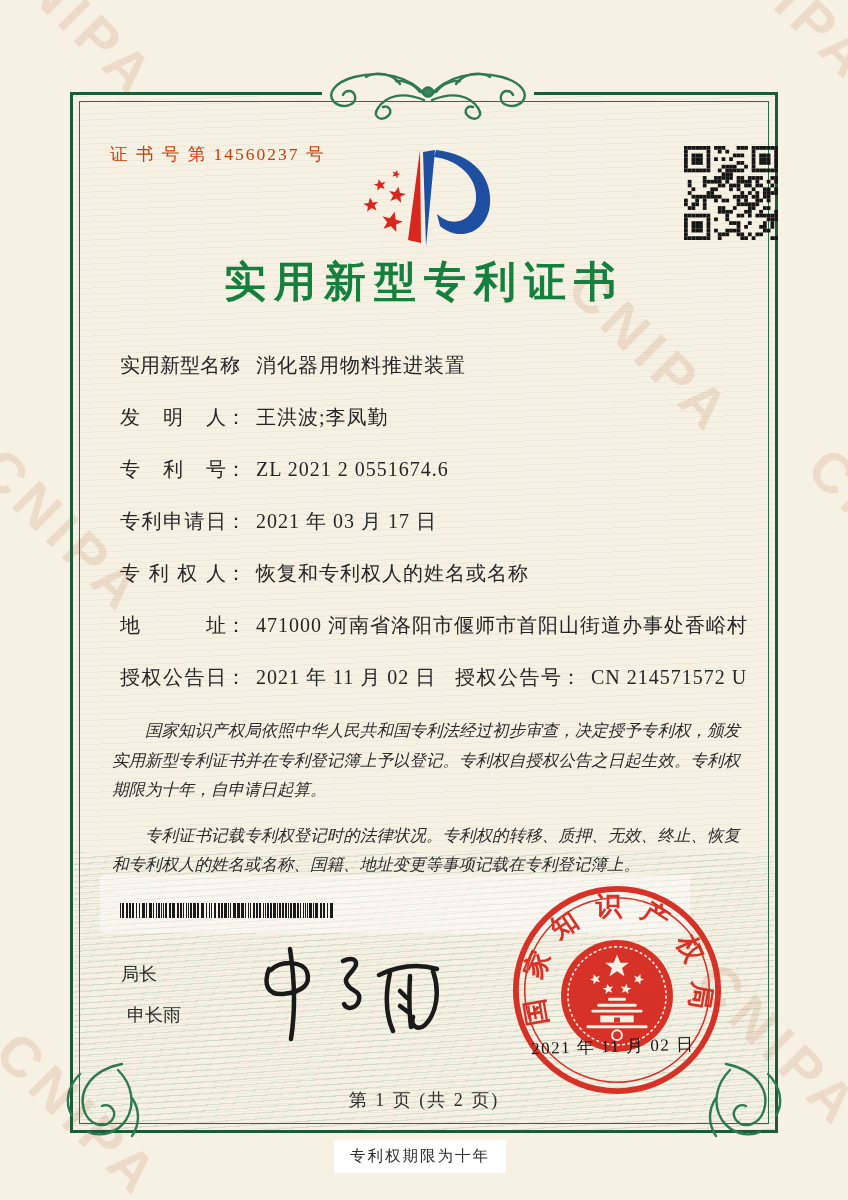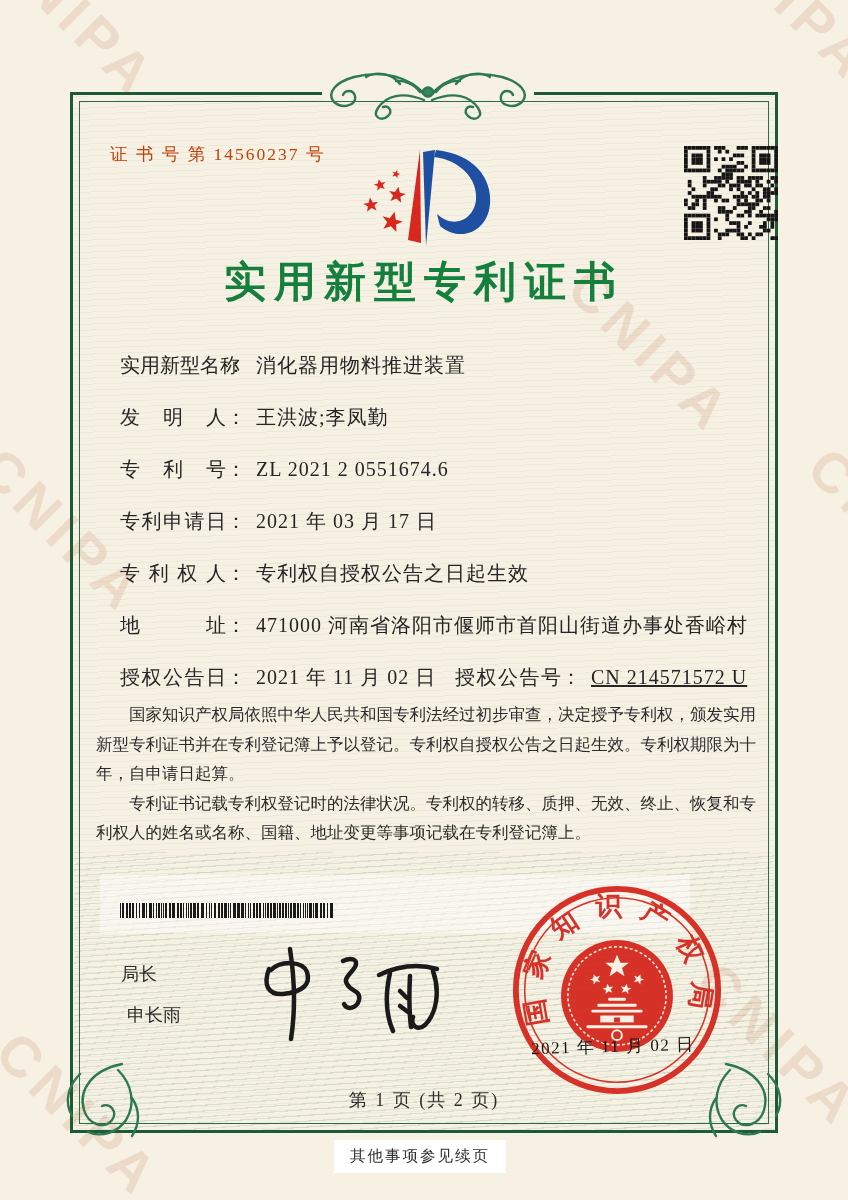--- a/index.html
+++ b/index.html
@@ -27,25 +27,25 @@
   
   .cert-no{position:absolute;left:110px;top:142px;font-size:17.5px;letter-spacing:2px;color:#c2410c;}
   .title{position:absolute;left:0;top:254px;width:848px;text-align:center;
     font-size:42px;font-weight:bold;letter-spacing:8px;color:#15803d;}
   
   .fields{position:absolute;left:120px;top:352px;font-size:20px;color:#252525;}
   .f-row{height:52px;white-space:nowrap;position:relative;}
   .f-label{display:inline-block;width:106px;text-align:justify;text-align-last:justify;}
   .f-colon{display:inline-block;margin-right:10px;}
   .f-value{letter-spacing:1px;}
-  .f-second{position:absolute;left:335px;top:0;text-decoration:underline;}
+  .f-second{position:absolute;left:335px;top:0;}
   
   .body-text{position:absolute;left:96px;top:700px;width:660px;font-size:16.5px;
     line-height:29.5px;color:#2b2b2b;text-align:justify;}
-  .body-text p{margin:0;text-indent:2em;}
+  .body-text p{margin:16px;text-indent:2em;font-style:italic;}
   
   .officer{position:absolute;left:121px;top:962px;font-size:18px;color:#2a2a2a;}
   .officer .name{margin-top:17px;margin-left:6px;}
   .signature{position:absolute;left:253px;top:945px;}
   .barcode{position:absolute;left:120px;top:903px;}
   .seal{position:absolute;left:509px;top:882px;opacity:0.95;}
   .seal-date{position:absolute;left:531px;top:1035px;font-size:17px;letter-spacing:1.5px;
     color:#151515;transform:rotate(-1.5deg);white-space:nowrap;}
   .page-num{position:absolute;left:0;top:1088px;width:848px;text-align:center;
     font-size:18px;letter-spacing:2px;color:#2e2e2e;}
@@ -437,21 +437,21 @@
     <div class="f-row">
       <span class="f-label">发明人</span><span class="f-colon">：</span><span class="f-value">王洪波;李凤勤</span>
     </div>
     <div class="f-row">
       <span class="f-label">专利号</span><span class="f-colon">：</span><span class="f-value">ZL 2021 2 0551674.6</span>
     </div>
     <div class="f-row">
       <span class="f-label">专利申请日</span><span class="f-colon">：</span><span class="f-value">2021 年 03 月 17 日</span>
     </div>
     <div class="f-row">
-      <span class="f-label">专利权人</span><span class="f-colon">：</span><span class="f-value">专利权自授权公告之日起生效</span>
+      <span class="f-label">专利权人</span><span class="f-colon">：</span><span class="f-value">恢复和专利权人的姓名或名称</span>
     </div>
     <div class="f-row">
       <span class="f-label">地址</span><span class="f-colon">：</span><span class="f-value">471000 河南省洛阳市偃师市首阳山街道办事处香峪村</span>
     </div>
     <div class="f-row">
       <span class="f-label">授权公告日</span><span class="f-colon">：</span><span class="f-value">2021 年 11 月 02 日</span>
       <span class="f-second">
         <span class="f-label">授权公告号</span><span class="f-colon">：</span><span class="f-value">CN 214571572 U</span>
       </span>
     </div>
@@ -587,15 +587,15 @@
         <rect x="-17" y="20" width="34" height="7"></rect>
         <rect x="-3" y="22" width="6" height="5" fill="#d5281e"></rect>
         <rect x="-31" y="30" width="62" height="3" rx="1"></rect>
         <circle cy="40" r="5" fill="none" stroke="#f7f1e4" stroke-width="2"></circle>
       </g>
     </g>
   </svg>
   <div class="seal-date">2021 年 11 月 02 日</div>
 
   <div class="page-num">第 1 页 (共 2 页)</div>
-  <div class="cont-note">其他事项参见续页</div>
+  <div class="cont-note">专利权期限为十年</div>
 
 </div>
 
 </body></html>

